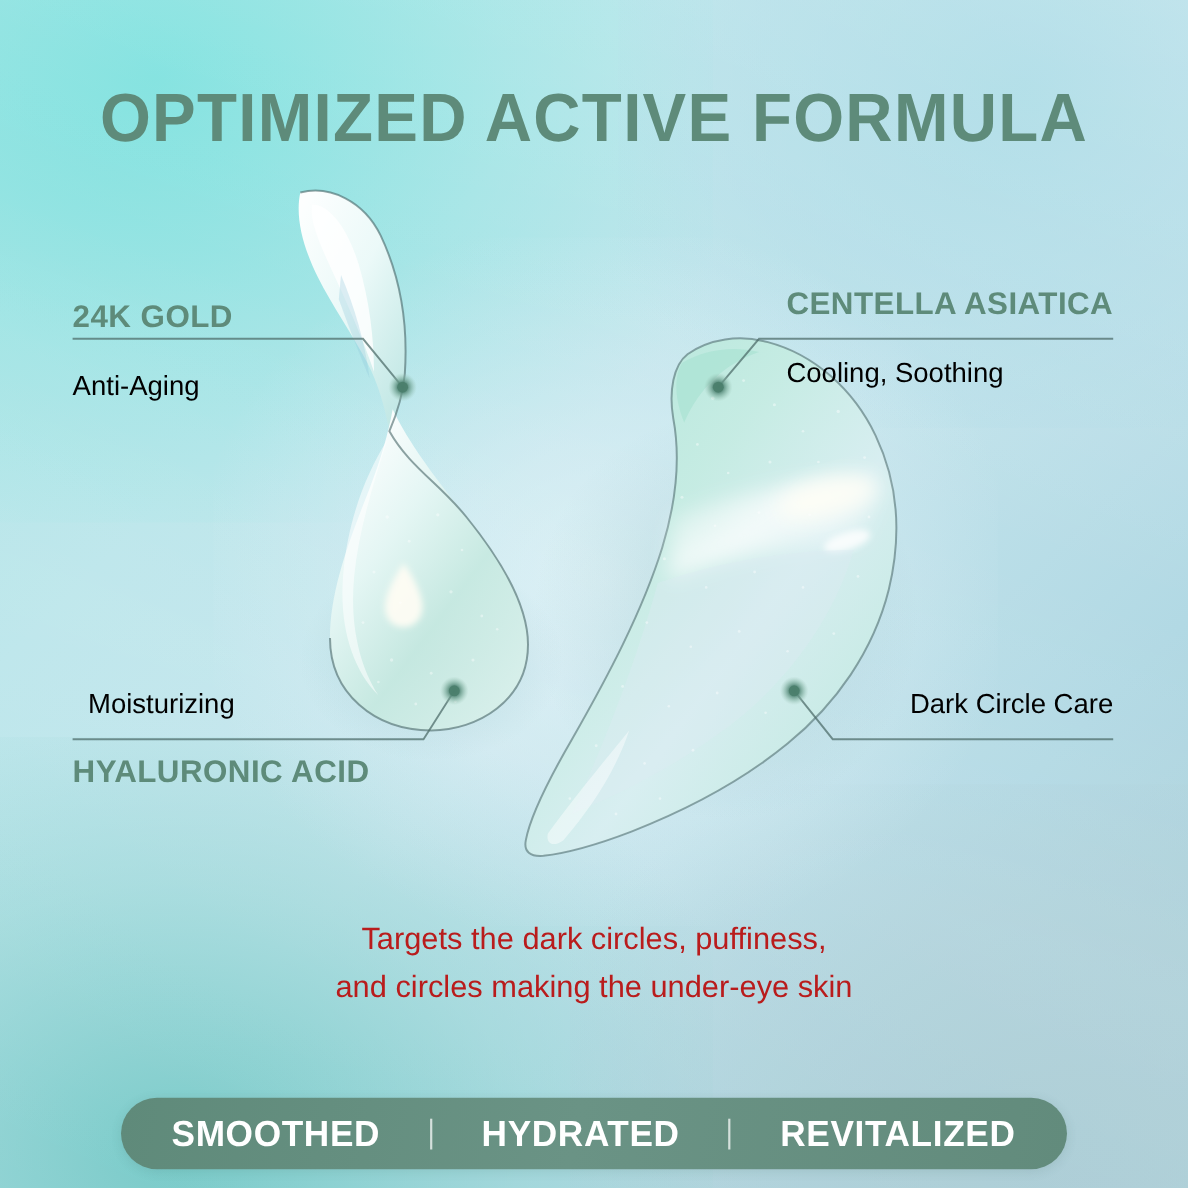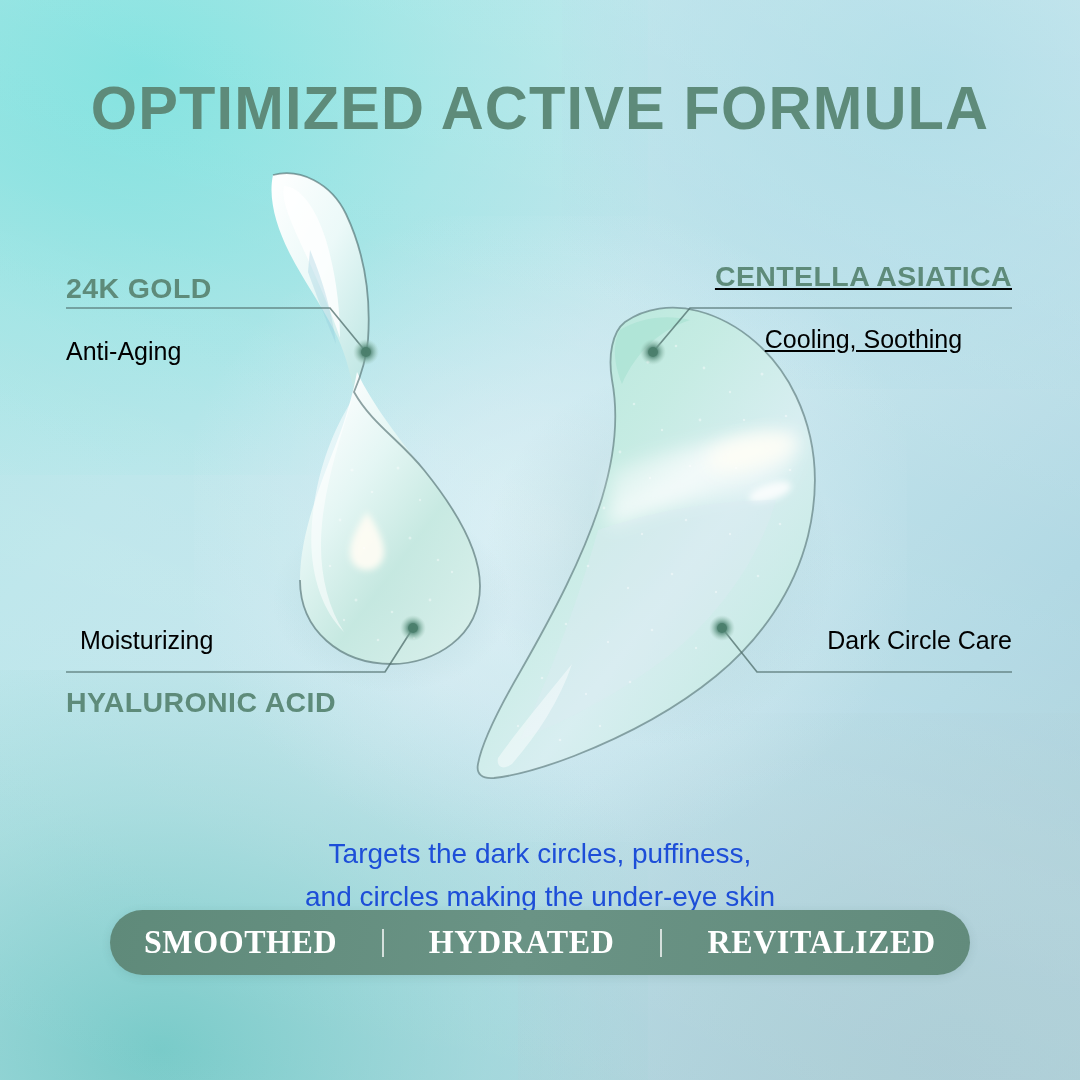--- a/index.html
+++ b/index.html
@@ -89,60 +89,59 @@
     font-size: 25px;
     font-weight: 400;
     color: #000000;
     white-space: nowrap;
     line-height: 1;
   }
 
   .c-tl { left: 66px;  top: 250px; text-align: left; margin-top: 24px; }
   .c-tl .cal-sub { margin-top: 36px; }
 
-  .c-tr { right: 68px; top: 262px; text-align: center; text-decoration: underline; }
+  .c-tr { right: 68px; top: 262px; text-align: left; }
   .c-tr .cal-sub { margin-top: 36px; }
 
   .c-bl { left: 80px;  top: 628px; text-align: left; }
   .c-bl .cal-title { margin-top: 35px; margin-left: -14px; }
 
   .c-br { right: 68px; top: 628px; text-align: center; }
   .c-br .cal-title { margin-top: 35px; }
 
   
   .connectors { position: absolute; left:0; top:0; width:1080px; height:1080px; }
 
   
   .desc {
     position: absolute;
     left: 0; right: 0;
     top: 832px;
     text-align: center;
-    color: #1d4ed8;
+    color: #b91c1c;
     font-size: 28px;
     line-height: 43px;
     font-weight: 400;
   }
   .desc span { display: block; white-space: nowrap; }
 
   
   .pill {
     position: absolute;
     left: 110px;
-    top: 910px;
+    top: 998px;
     width: 860px;
     height: 65px;
     border-radius: 34px;
     background: linear-gradient(100deg, #5f8a7a 0%, #6a9385 48%, #628b7c 100%);
     box-shadow: 0 2px 10px rgba(60,100,90,0.14);
     display: flex;
     align-items: center;
     justify-content: center;
     gap: 0;
-    font-family: Liberation Serif, serif;
   }
   .pill-item {
     color: #ffffff;
     font-size: 33px;
     font-weight: 700;
     letter-spacing: 0.6px;
     transform: scaleX(0.97);
     white-space: nowrap;
     padding: 0 42px;
   }

